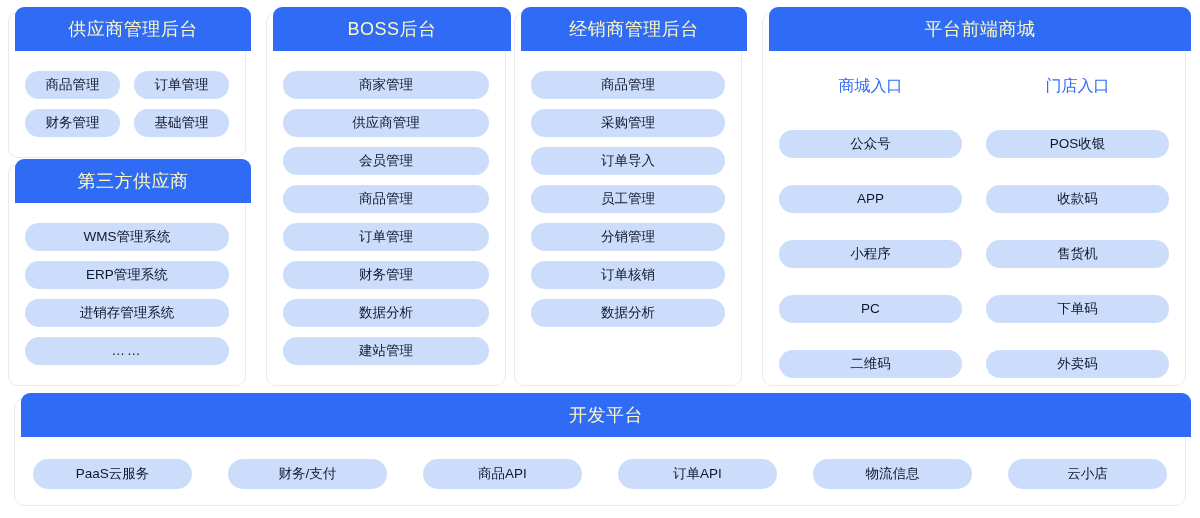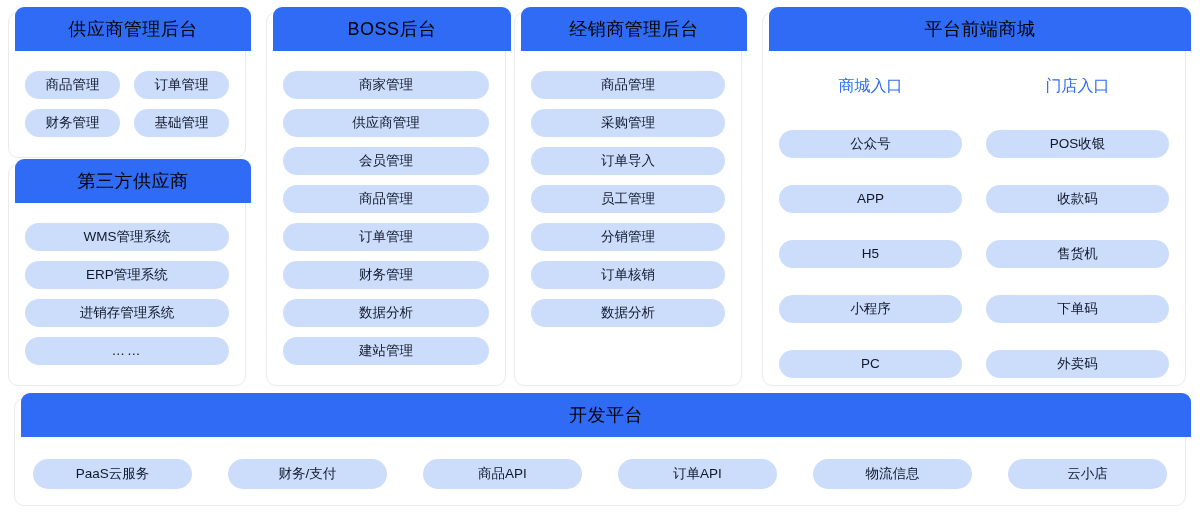--- a/index.html
+++ b/index.html
@@ -29,21 +29,21 @@
 
   
   .card-header {
     position: absolute;
     left: 6px;
     top: -6px;
     right: -6px;
     height: 44px;
     background: #2f6bf5;
     border-radius: 9px 9px 0 0;
-    color: #000000;
+    color: #fef9c3;
     font-size: 18px;
     line-height: 44px;
     text-align: center;
     letter-spacing: 0.5px;
     white-space: nowrap;
     overflow: hidden;
   }
 
   .card-body {
     position: absolute;
@@ -197,21 +197,20 @@
 
   <div class="card" id="card-frontend">
     <div class="card-header">平台前端商城</div>
     <div class="card-body">
       <div class="col-wrap">
 
         <div class="col">
           <div class="col-title">商城入口</div>
           <div class="pill">公众号</div>
           <div class="pill">APP</div>
-          <div class="pill">H5</div>
           <div class="pill">小程序</div>
           <div class="pill">PC</div>
           <div class="pill">二维码</div>
           <div class="pill">分享链接</div>
         </div>
 
         <div class="col">
           <div class="col-title">门店入口</div>
           <div class="pill">POS收银</div>
           <div class="pill">收款码</div>

